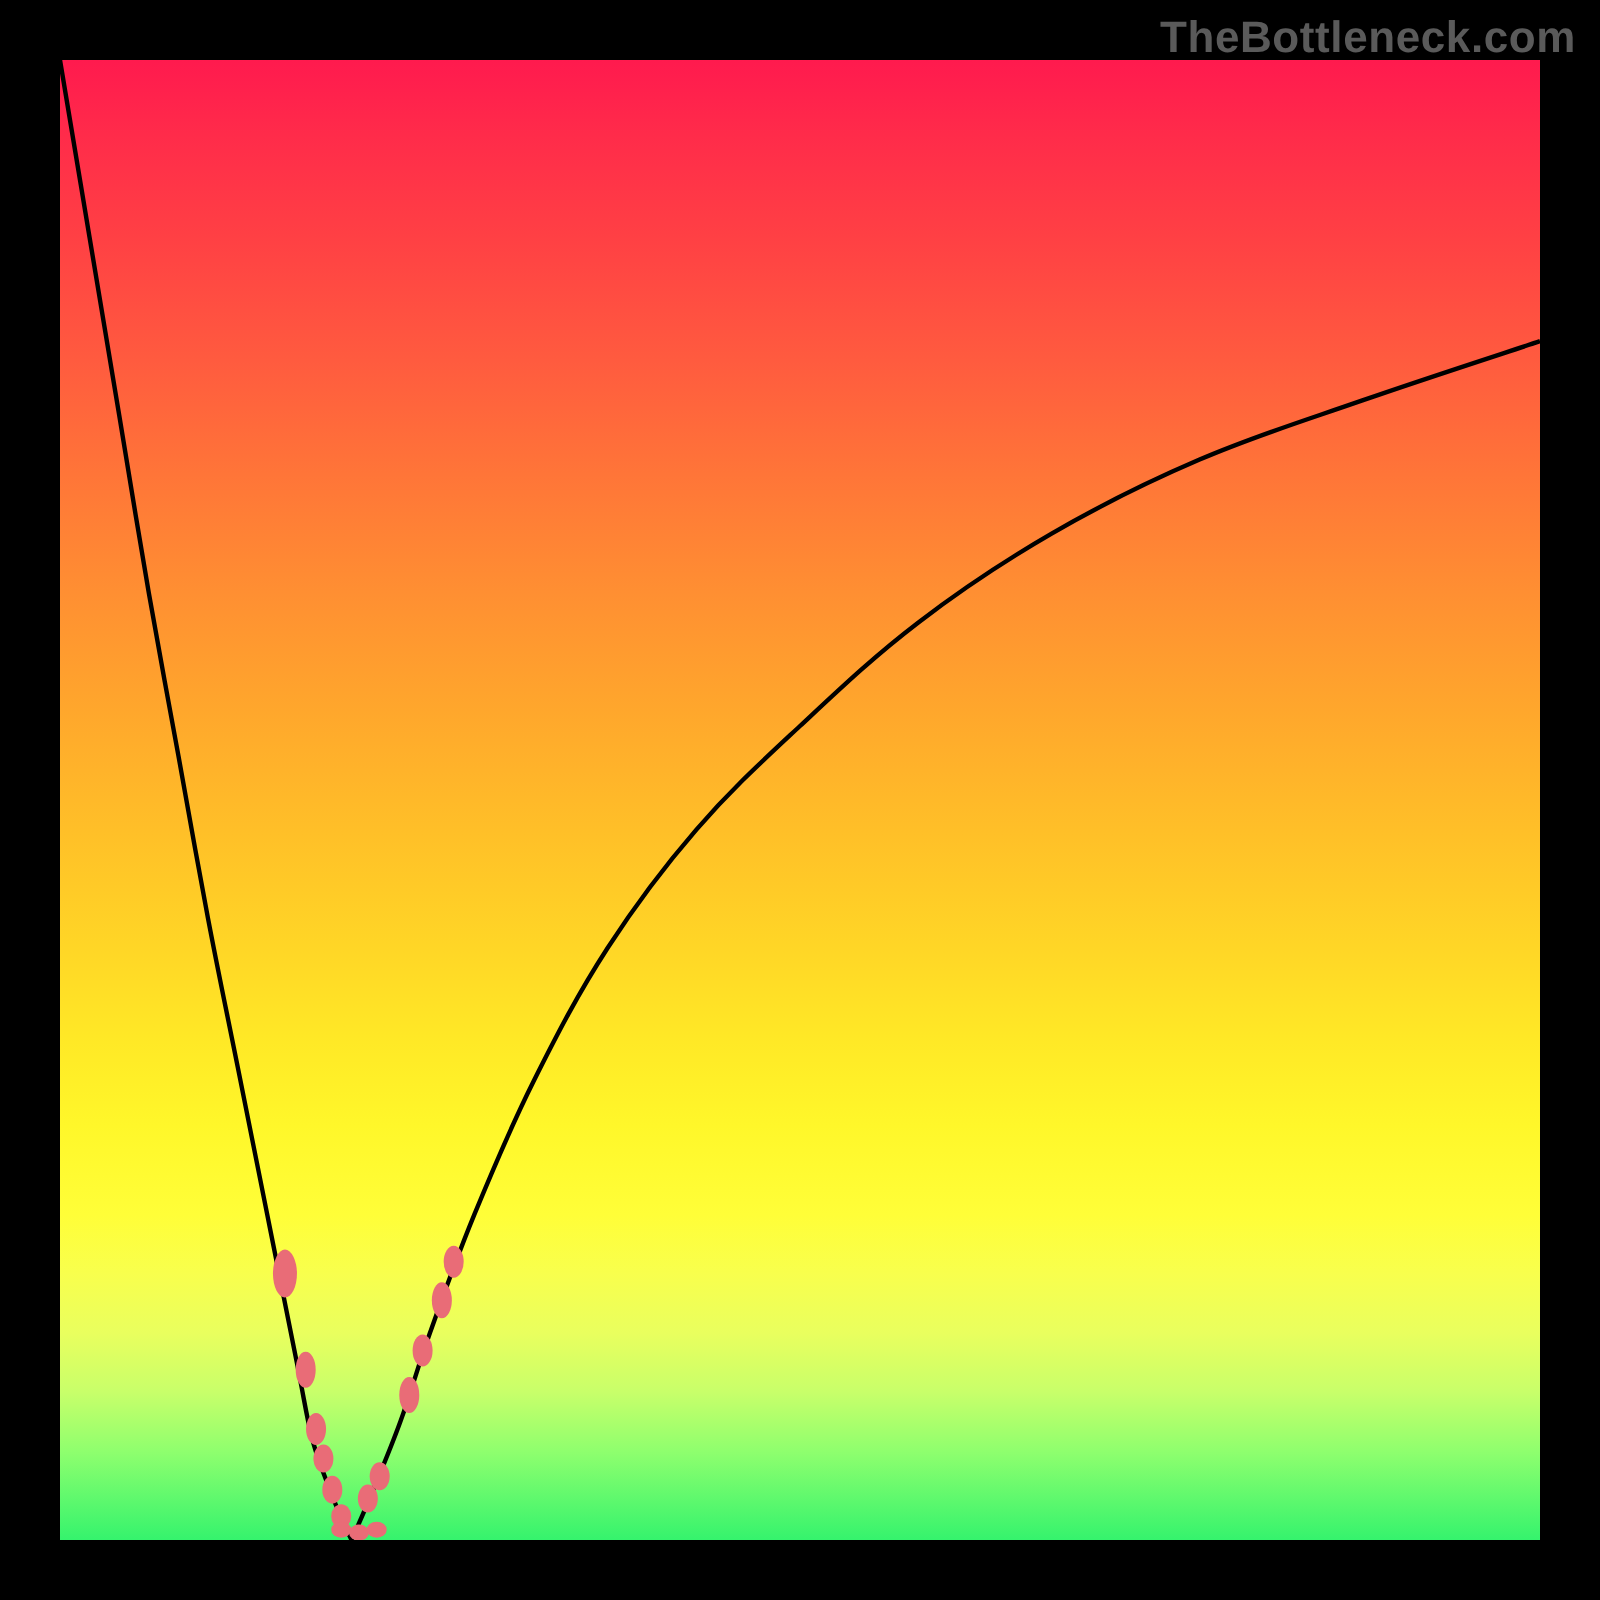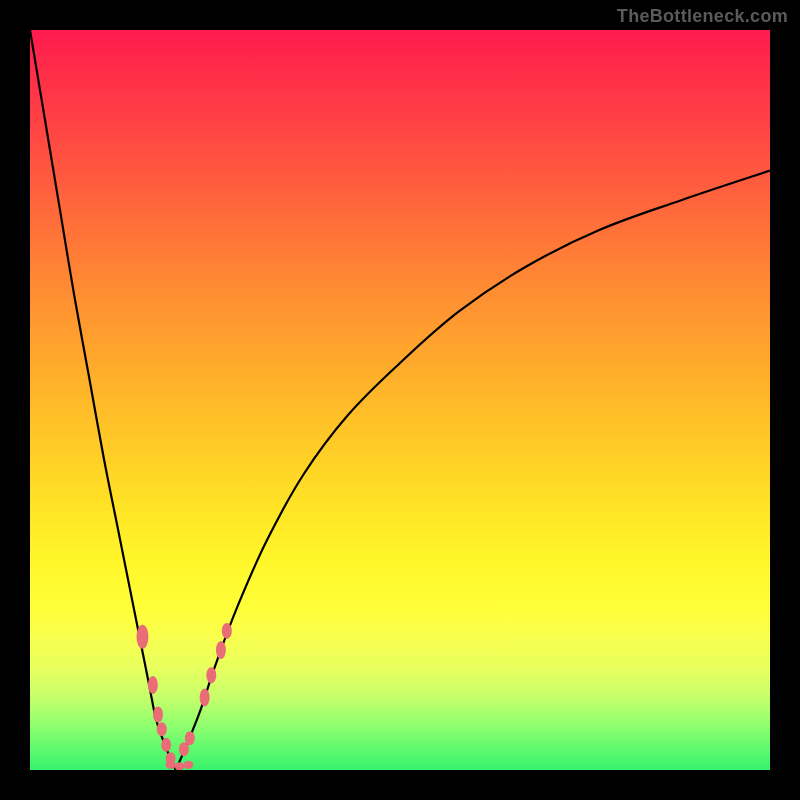--- a/index.html
+++ b/index.html
@@ -47,21 +47,21 @@
       #c8ff6a 90%,
       #8fff6e 94%,
       #35f36d 100%
     );
   }
   .watermark {
     position: absolute;
     top: 6px;
     right: 12px;
     color: #5a5a5a;
-    font-size: 18px;
+    font-size: 22px;
     font-weight: 600;
     letter-spacing: 0.3px;
   }
   svg.curves {
     position: absolute;
     left: 0; top: 0;
     width: 740px; height: 740px;
   }
   .curve {
     fill: none;

